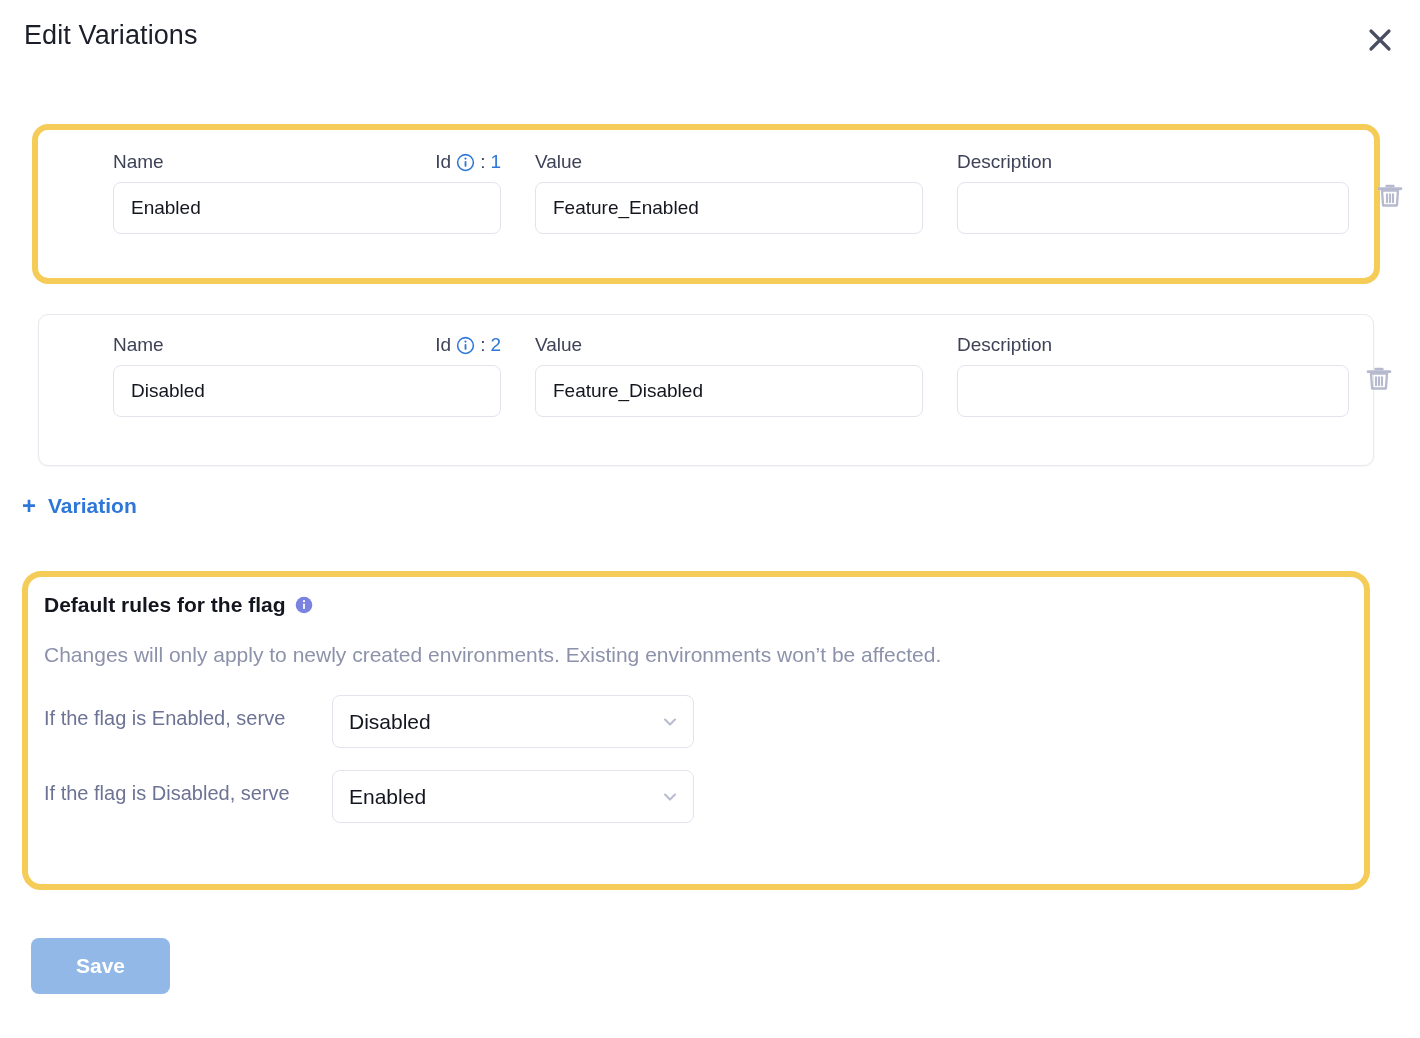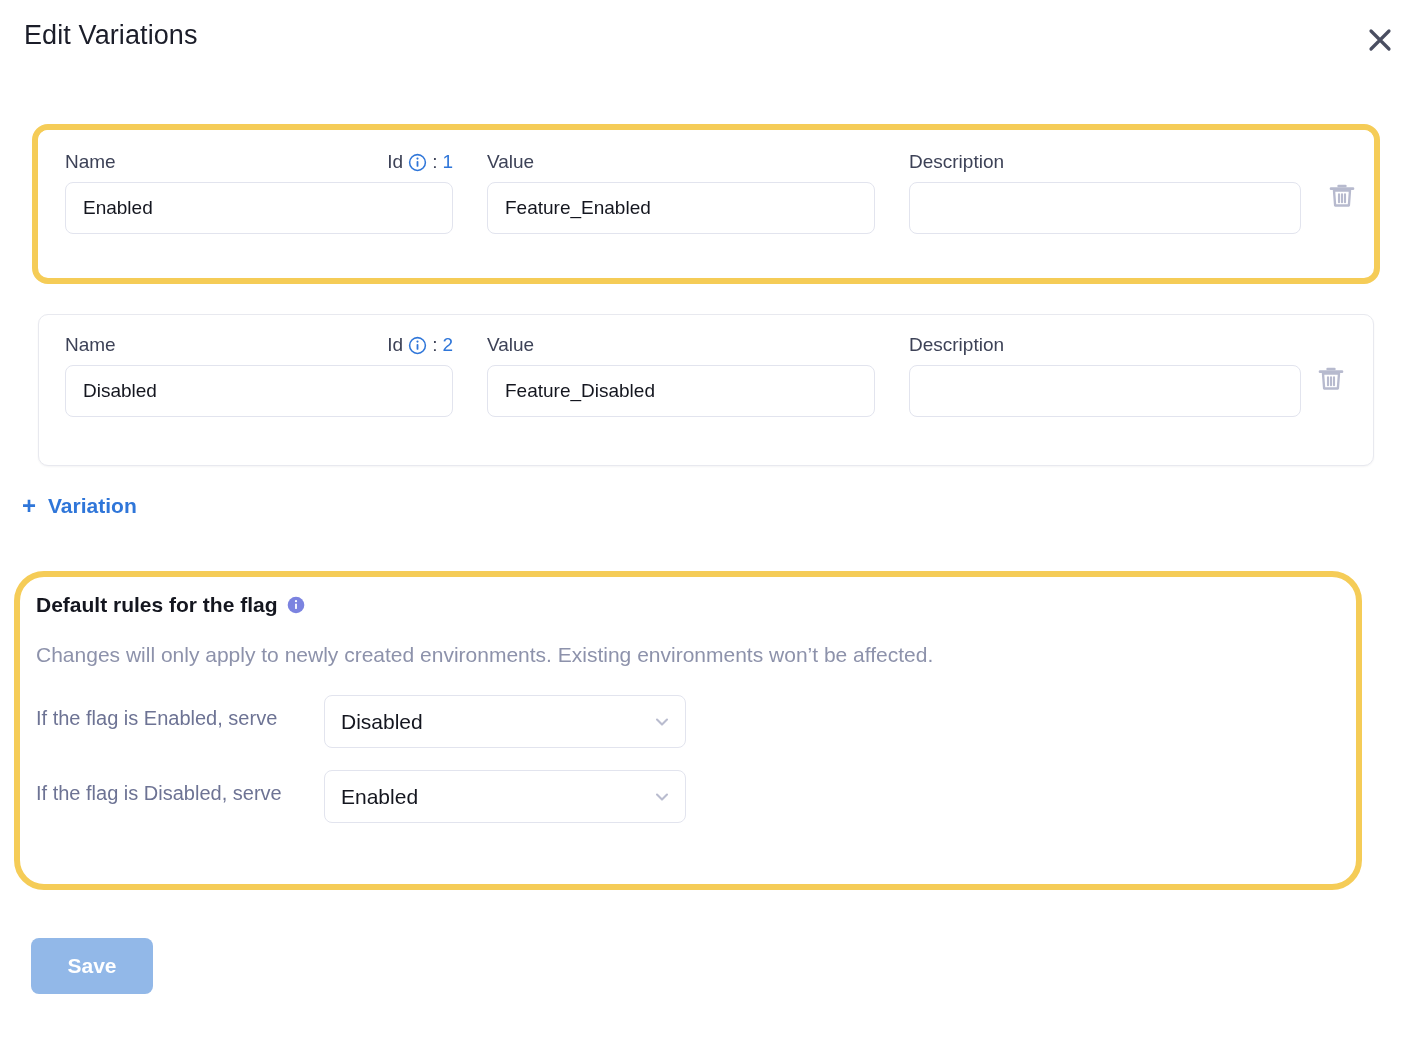--- a/index.html
+++ b/index.html
@@ -62,20 +62,21 @@
     border: 6px solid #f5cc57;
     border-radius: 16px;
     padding: 0;
   }
 
   .variation-card {
     background: #ffffff;
     border-radius: 10px;
     position: relative;
     height: 142px;
+    padding-left: 48px;
   }
   .variation-card.plain {
     border: 1px solid #e8e9ef;
     box-shadow: 0 1px 2px rgba(30,35,60,0.05);
   }
 
   .vrow {
     position: relative;
     height: 100%;
   }
@@ -155,26 +156,26 @@
   }
   .add-variation .plus-icon {
     font-size: 24px;
     line-height: 1;
     font-weight: bold;
   }
 
   
   .default-rules-outer {
     position: absolute;
-    left: 14px;
+    left: 22px;
     top: 571px;
     width: 1348px;
     height: 319px;
     border: 6px solid #f5cc57;
-    border-radius: 30px;
+    border-radius: 19px;
     background: #ffffff;
   }
   .default-rules-inner {
     position: relative;
     width: 100%;
     height: 100%;
     padding: 14px 22px 0 16px;
   }
   .rules-title {
     font-size: 21px;
@@ -249,21 +250,21 @@
     border-radius: 8px;
     font-size: 21px;
     font-weight: bold;
     font-family: "Liberation Sans", sans-serif;
     cursor: pointer;
     display: flex;
     align-items: center;
     justify-content: center;
   }
   .btn-save {
-    width: 122px;
+    width: 139px;
     background: #92b8e8;
     color: #ffffff;
     border: none;
   }
   .btn-cancel {
     width: 152px;
     background: #ffffff;
     color: #2360cf;
     border: 1.5px solid #2360cf;
   }

